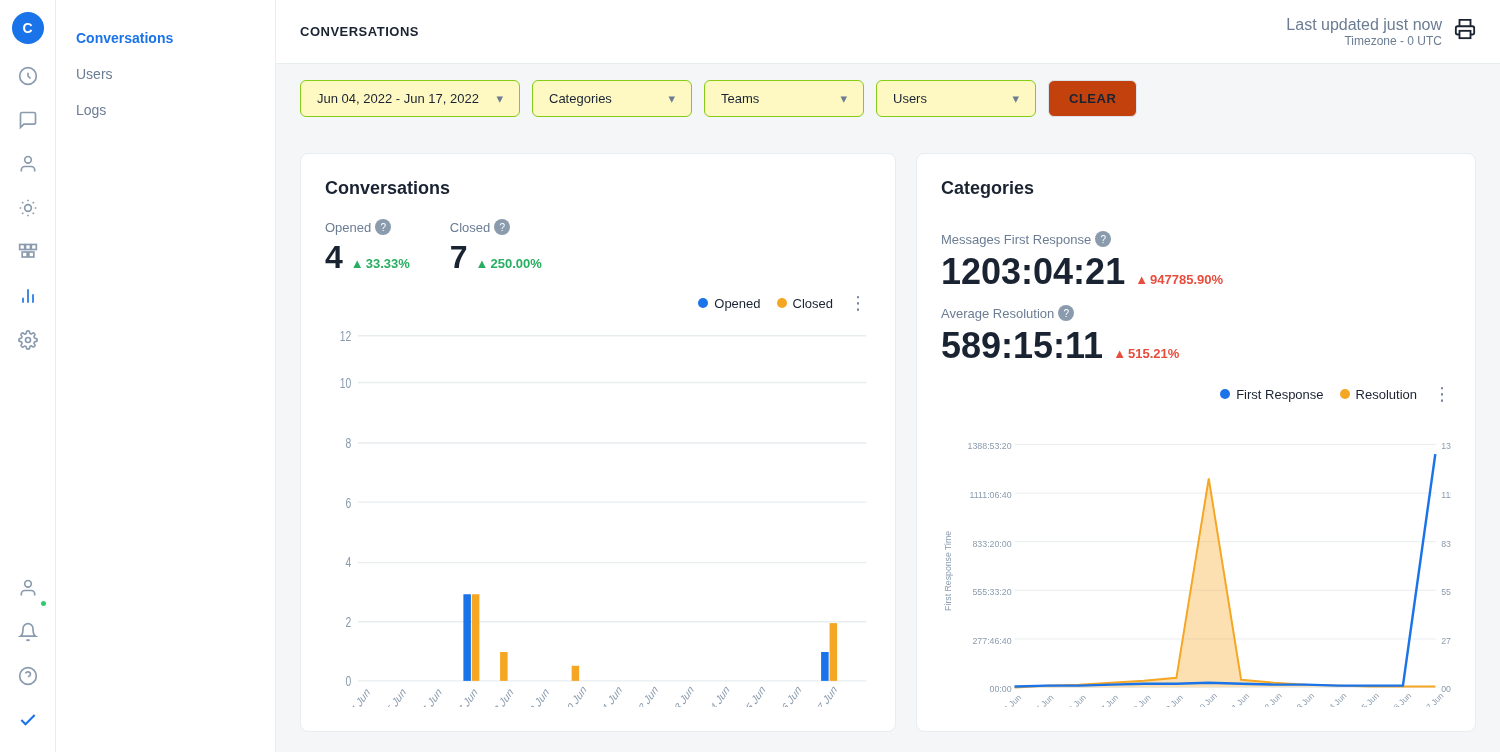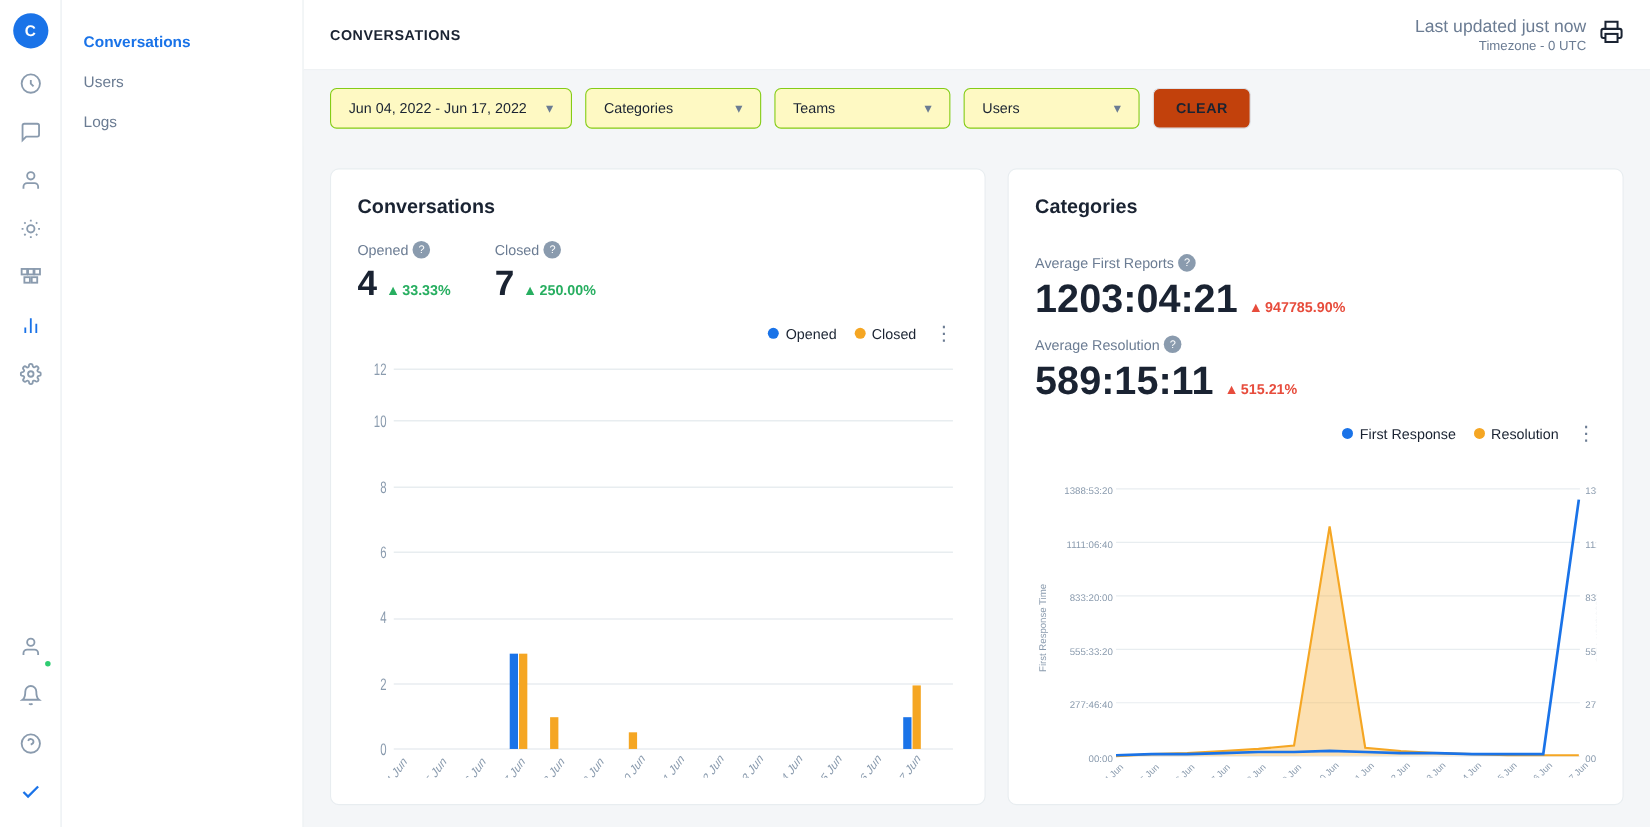--- a/index.html
+++ b/index.html
@@ -382,21 +382,21 @@
           <rect x="527" y="240" width="8" height="21" fill="#1a73e8"></rect>
           <rect x="536" y="219" width="8" height="42" fill="#f5a623"></rect>
         </svg>
       </div>
     </div>
 
     <div class="card card-right">
       <div class="card-title">Categories</div>
 
       <div class="perf-label">
-        <span>Average First Reports</span>
+        <span>Messages First Response</span>
         <span class="question-mark">?</span>
       </div>
       <div class="perf-value">
         <span>1203:04:21</span>
         <span class="perf-change">
           <span>▲</span>
           <span>947785.90%</span>
         </span>
       </div>
 

